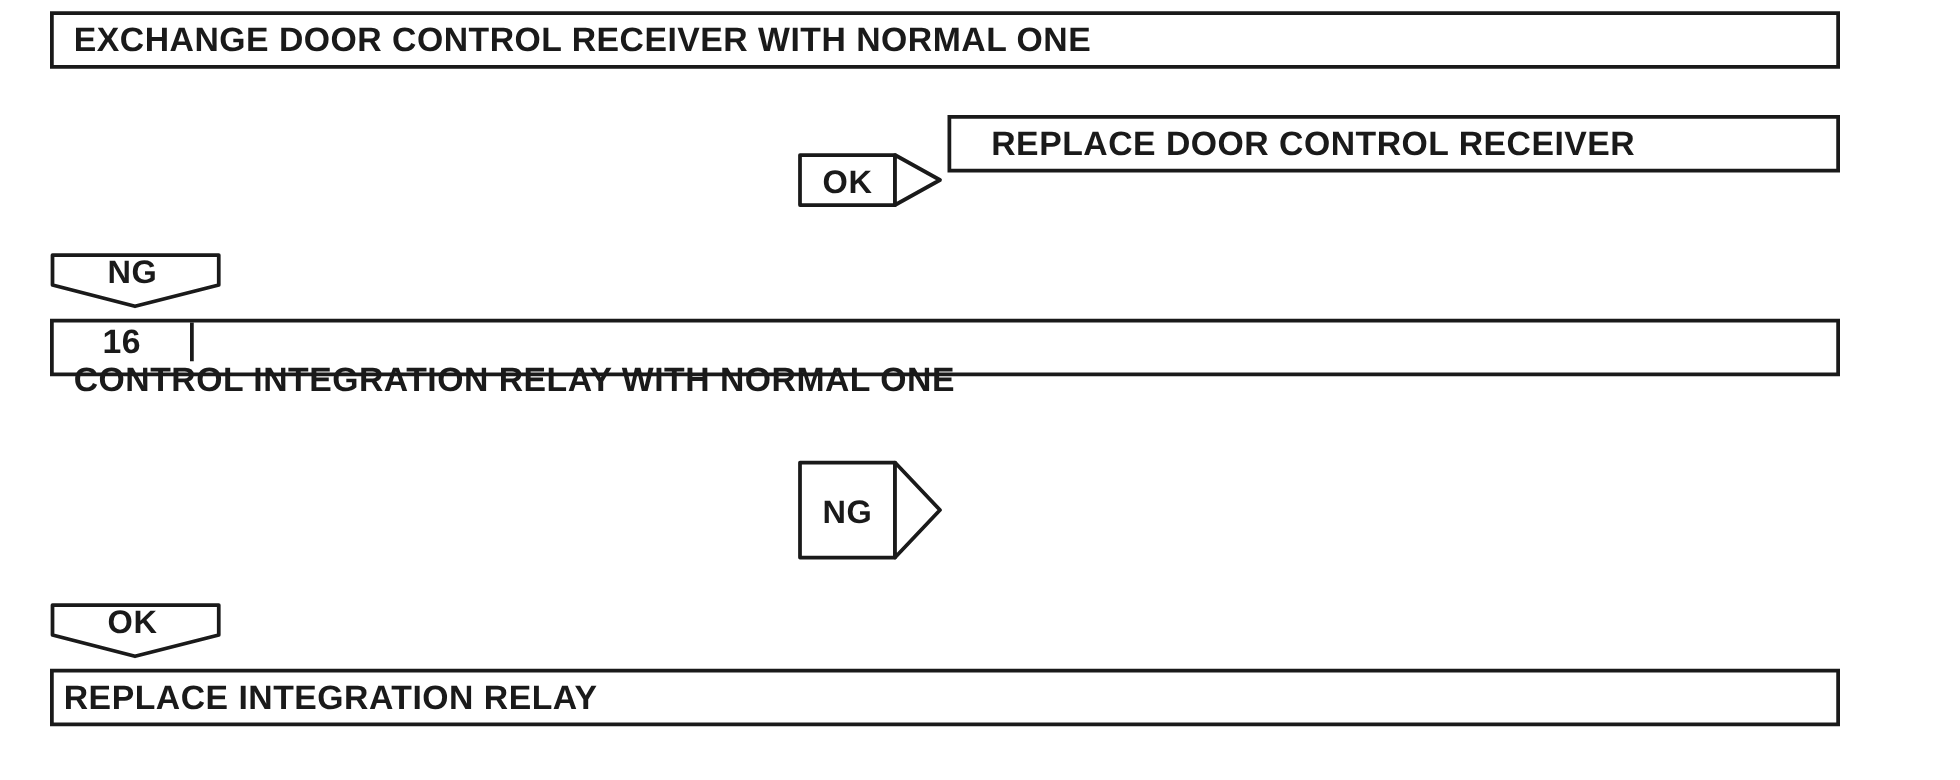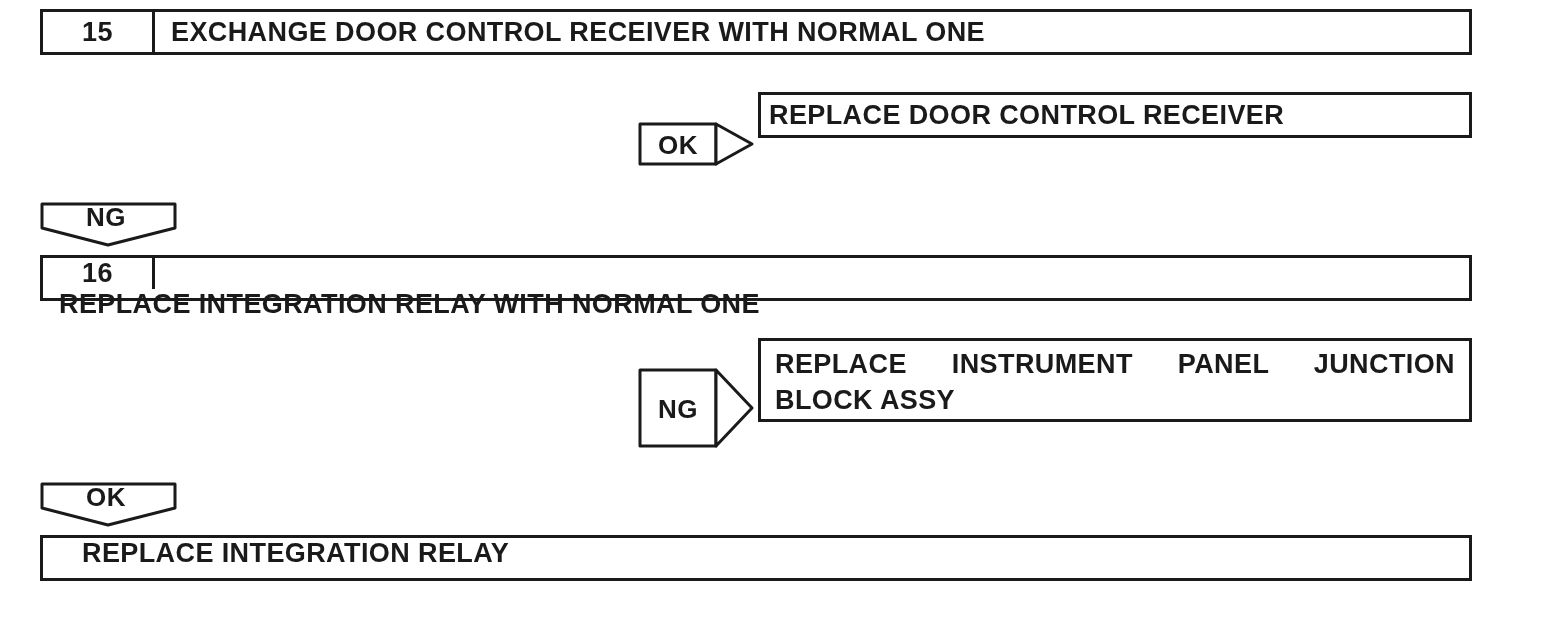--- a/index.html
+++ b/index.html
@@ -45,27 +45,27 @@
     font-weight: bold;
     font-size: 27px;
     color: #1a1a1a;
     letter-spacing: 0.4px;
     white-space: nowrap;
   }
 
   .action-box {
     display: flex;
     align-items: center;
-    padding-left: 8px;
+    padding-left: 32px;
   }
 
   .final-box {
     display: flex;
-    align-items: flex-start;
-    padding-left: 39px;
+    align-items: center;
+    padding-left: 8px;
   }
 
   .multi-action-box {
     display: block;
     padding: 5px 14px 0 14px;
   }
 
   .action-line {
     font-weight: bold;
     font-size: 27px;
@@ -100,23 +100,20 @@
     dominant-baseline: central;
     letter-spacing: 0.5px;
   }
 </style>
 </head>
 <body>
 
 <div class="canvas">
 
   <div class="box step-box" style="left:40px; top:9px; width:1432px; height:46px;">
-    <div class="num-cell">
-      <span class="b-text">15</span>
-    </div>
     <div class="title-cell">
       <span class="b-text">EXCHANGE DOOR CONTROL RECEIVER WITH NORMAL ONE</span>
     </div>
   </div>
 
   <div class="tag" style="left:638px; top:94px;">
     <svg width="118" height="44" viewBox="0 0 118 44">
       <polygon class="shape" points="2,2 78,2 78,42 2,42"></polygon>
       <polygon class="shape" points="78,2 114,22 78,42"></polygon>
       <text class="tag-text" x="40" y="23">OK</text>
@@ -132,36 +129,32 @@
       <polygon class="shape" points="2,2 135,2 135,26 68,43 2,26"></polygon>
       <text class="tag-text" x="66" y="15">NG</text>
     </svg>
   </div>
 
   <div class="box step-box" style="left:40px; top:255px; width:1432px; height:46px;flex-direction:column;">
     <div class="num-cell">
       <span class="b-text">16</span>
     </div>
     <div class="title-cell">
-      <span class="b-text">REPLACE INTEGRATION RELAY WITH NORMAL ONE</span>
+      <span class="b-text">CONTROL INTEGRATION RELAY WITH NORMAL ONE</span>
     </div>
   </div>
 
   <div class="tag" style="left:638px; top:340px;">
     <svg width="118" height="80" viewBox="0 0 118 80">
       <polygon class="shape" points="2,2 78,2 78,78 2,78"></polygon>
       <polygon class="shape" points="78,2 114,40 78,78"></polygon>
       <text class="tag-text" x="40" y="41">NG</text>
     </svg>
   </div>
 
-  <div class="box multi-action-box" style="left:758px; top:338px; width:714px; height:84px;">
-    <div class="action-line justify-line">REPLACE INSTRUMENT PANEL JUNCTION</div>
-    <div class="action-line">BLOCK ASSY</div>
-  </div>
 
   <div class="tag" style="left:40px; top:454px;">
     <svg width="137" height="46" viewBox="0 0 137 46">
       <polygon class="shape" points="2,2 135,2 135,26 68,43 2,26"></polygon>
       <text class="tag-text" x="66" y="15">OK</text>
     </svg>
   </div>
 
   <div class="box final-box" style="left:40px; top:535px; width:1432px; height:46px;">
     <span class="b-text">REPLACE INTEGRATION RELAY</span>

